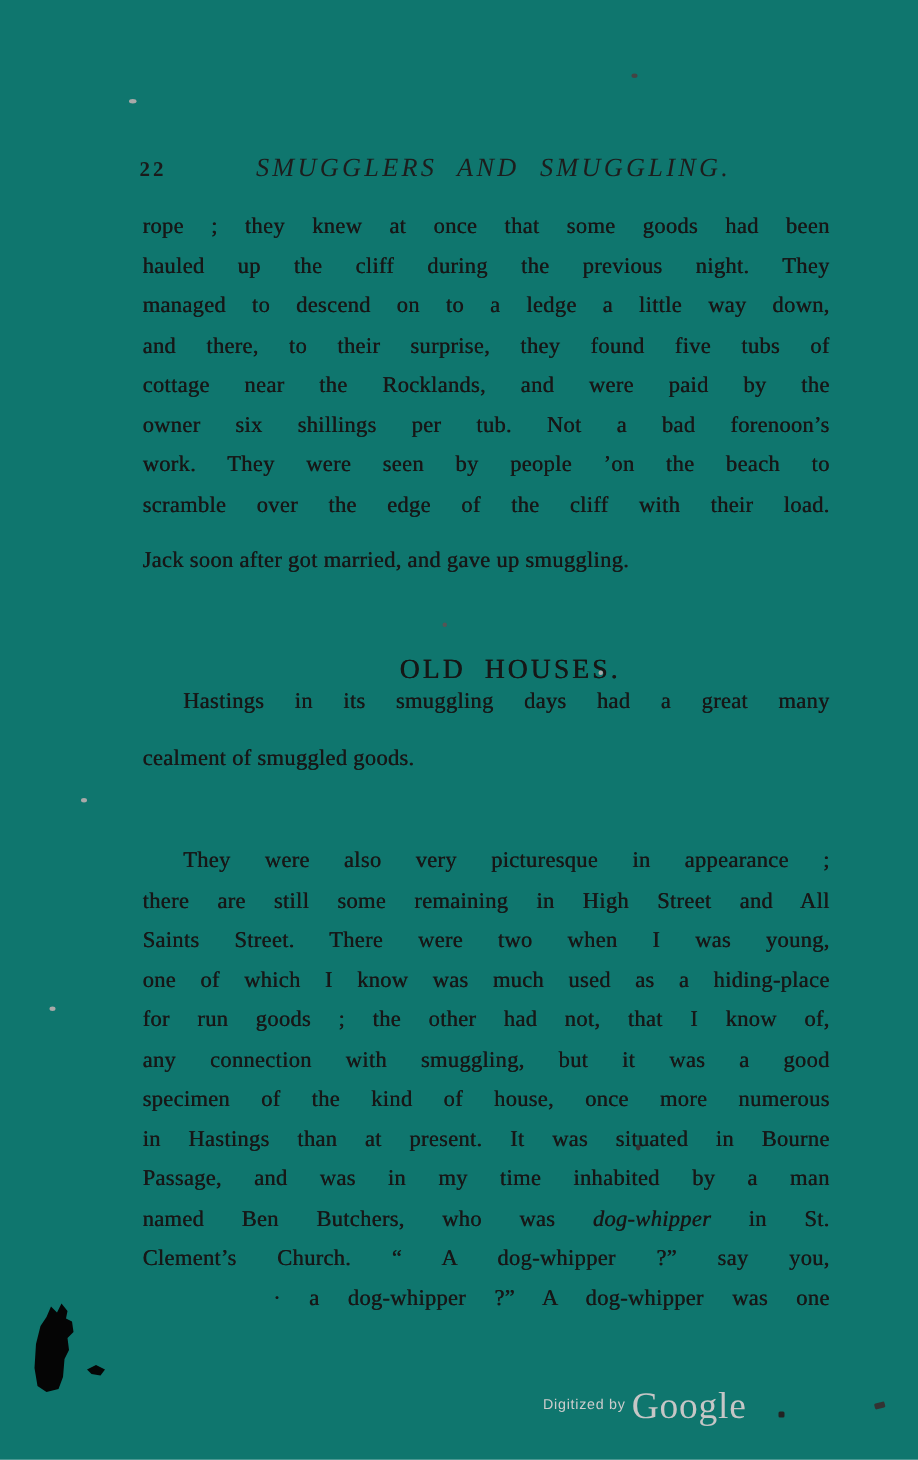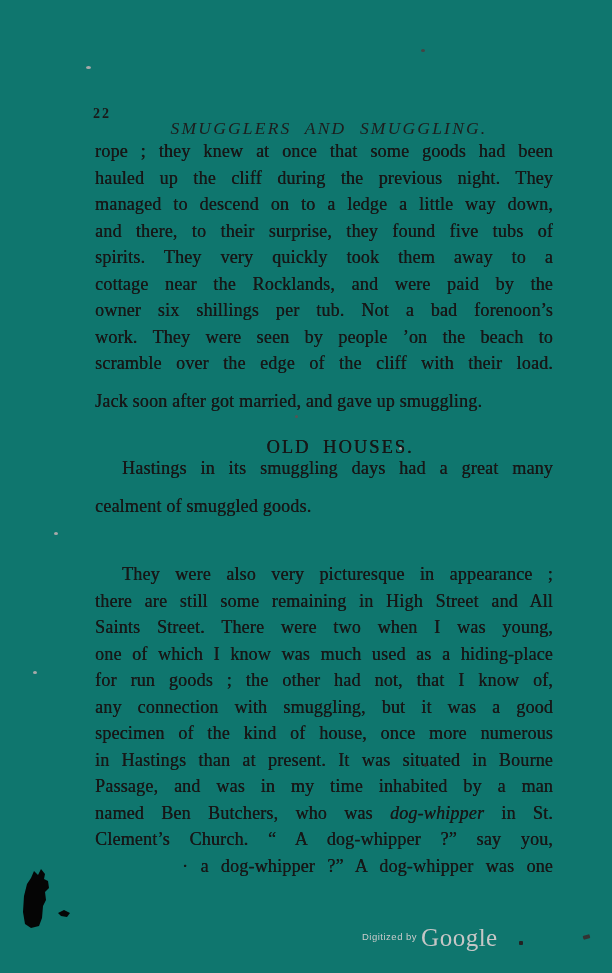--- a/index.html
+++ b/index.html
@@ -21,26 +21,25 @@
     position: absolute; left: 93px; top: 5px;
     font-size: 14px; font-weight: bold; letter-spacing: 2px;
   }
   .running-title {
     position: absolute; left: 329px; top: 0;
     transform: translateX(-50%);
     font-style: italic; font-size: 17.5px;
     letter-spacing: 2.2px; word-spacing: 7px;
     white-space: nowrap;
     color: #1d1d1d;
-    margin-top: 17px;
   }
   
   .para {
     position: absolute; left: 95px; width: 458px;
-    font-size: 18px; color: #171717;
+    font-size: 15px; color: #171717;
     letter-spacing: 0.2px;
     text-shadow: 0.3px 0 0 currentColor;
   }
   .line {
     line-height: 26.5px; height: 26.5px;
     text-align: justify; text-align-last: justify;
     white-space: normal; overflow: hidden;
   }
   .line.last { text-align: left; text-align-last: auto; margin-top: 11px; }
   .line.indent { text-indent: 27px; }
@@ -86,21 +85,20 @@
   <div class="header">
     <span class="pagenum">22</span>
     <span class="running-title">SMUGGLERS AND SMUGGLING.</span>
   </div>
 
   <div class="para p1">
     <div class="line">rope ; they knew at once that some goods had been</div>
     <div class="line">hauled up the cliff during the previous night. They</div>
     <div class="line">managed to descend on to a ledge a little way down,</div>
     <div class="line">and there, to their surprise, they found five tubs of</div>
-    <div class="line">spirits. They very quickly took them away to a</div>
     <div class="line">cottage near the Rocklands, and were paid by the</div>
     <div class="line">owner six shillings per tub. Not a bad forenoon’s</div>
     <div class="line">work. They were seen by people ’on the beach to</div>
     <div class="line">scramble over the edge of the cliff with their load.</div>
     <div class="line last">Jack soon after got married, and gave up smuggling.</div>
   </div>
 
   <h2 class="section-heading">OLD HOUSES.</h2>
 
   <div class="para p2">

